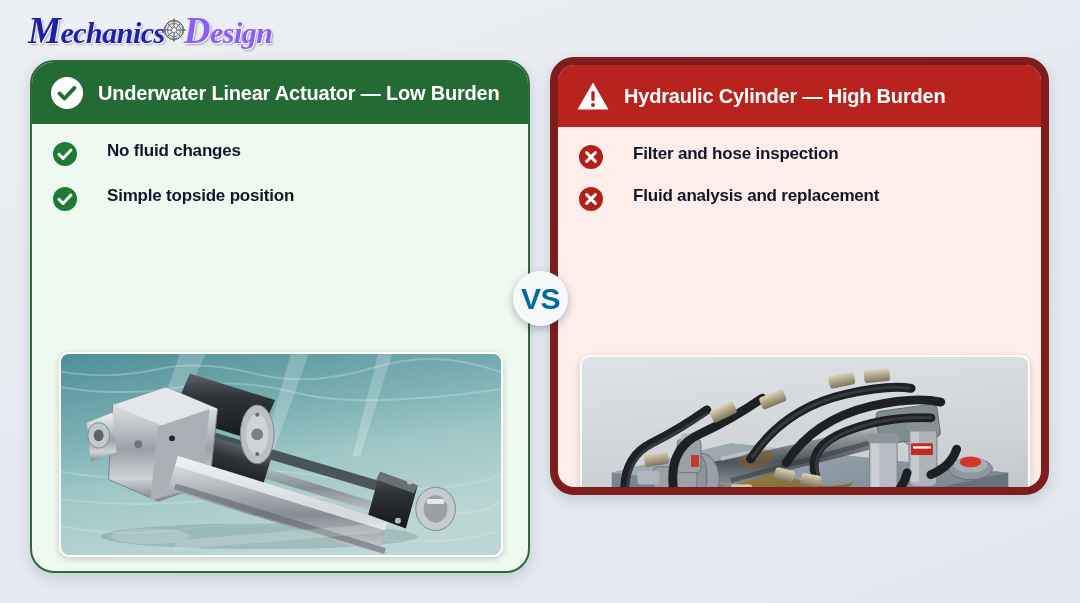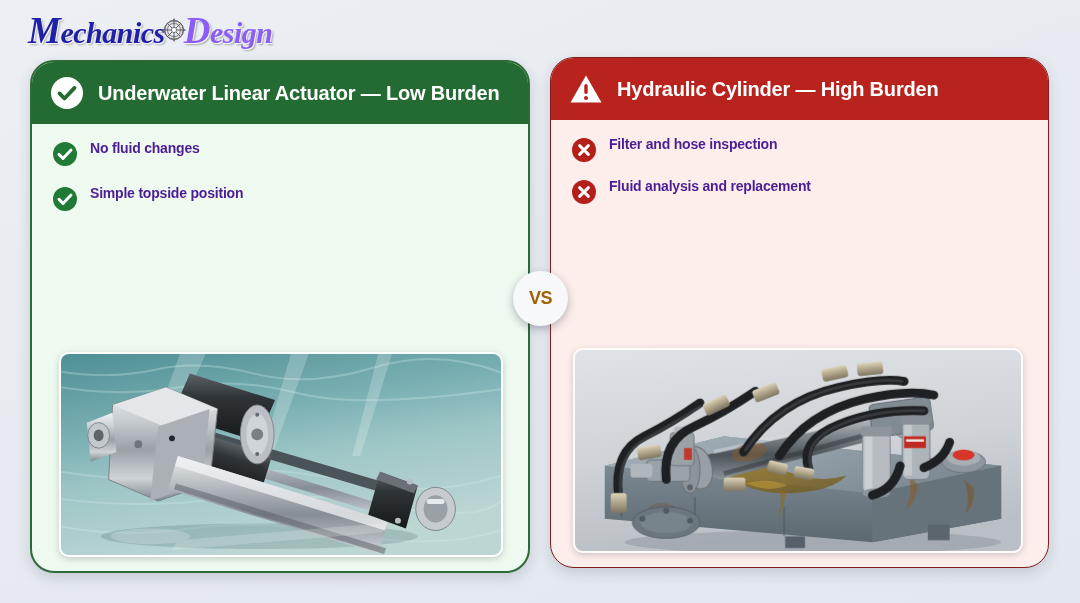--- a/index.html
+++ b/index.html
@@ -42,23 +42,23 @@
     border-radius:24px;
     overflow:hidden;
     box-shadow:0 5px 14px rgba(30,40,60,.16);
   }
   .card-left {
     left:30px; top:60px; width:500px; height:513px;
     background:#eef9f0;
     border:2px solid #2d6b36;
   }
   .card-right {
-    left:550px; top:57px; width:499px; height:511px;
+    left:550px; top:57px; width:499px; height:438px;
     background:#fdeeec;
-    border:1px solid #7f1d1d;
+    border:8px solid #7f1d1d;
   }
 
   .card-header {
     display:flex; align-items:center; gap:14px;
     padding:0 18px; height:62px;
   }
   .hdr-green { background:#236b32; }
   .hdr-red   { background:#b8231e; }
   .card-header .title {
     color:#ffffff;
@@ -71,22 +71,22 @@
 
   .card-body { padding:16px 20px 0 20px; }
   .list { list-style:none; }
   .list li {
     display:flex; align-items:flex-start; gap:12px;
     margin-bottom:18px;
   }
   .card-right .list li { margin-bottom:15px; }
   .bullet-icon { flex:0 0 auto; width:26px; height:26px; margin-top:1px; }
   .bullet-text {
-    font-size:14px; font-weight:700; color:#4c1d95;
-    line-height:1.24; letter-spacing:-.2px;
+    font-size:17px; font-weight:700; color:#0f172a;
+    line-height:1.24; letter-spacing:-.2px;margin-left:17px;
   }
 
   
   .media {
     position:absolute;
     border-radius:10px;
     border:2px solid rgba(255,255,255,.85);
     overflow:hidden;
     box-shadow:0 2px 7px rgba(0,0,0,.18);
   }
@@ -97,21 +97,21 @@
   
   .vs-badge {
     position:absolute; left:513px; top:271px;
     width:55px; height:55px; border-radius:50%;
     background:#f7f8fa;
     display:flex; align-items:center; justify-content:center;
     box-shadow:0 3px 9px rgba(20,30,50,.3);
     z-index:5;
   }
   .vs-badge span {
-    font-size:18px; font-weight:700; color:#a16207; letter-spacing:-.5px;
+    font-size:30px; font-weight:700; color:#0369a1; letter-spacing:-.5px;
   }
 </style>
 </head>
 <body>
 
 <div class="logo">
   <span class="logo-mech"><span class="cap">M</span><span>echanics</span></span>
   <span class="logo-gear">
     <svg width="26" height="26" viewBox="0 0 26 26">
       <g fill="#8b8b90" stroke="#55555a" stroke-width=".7">

